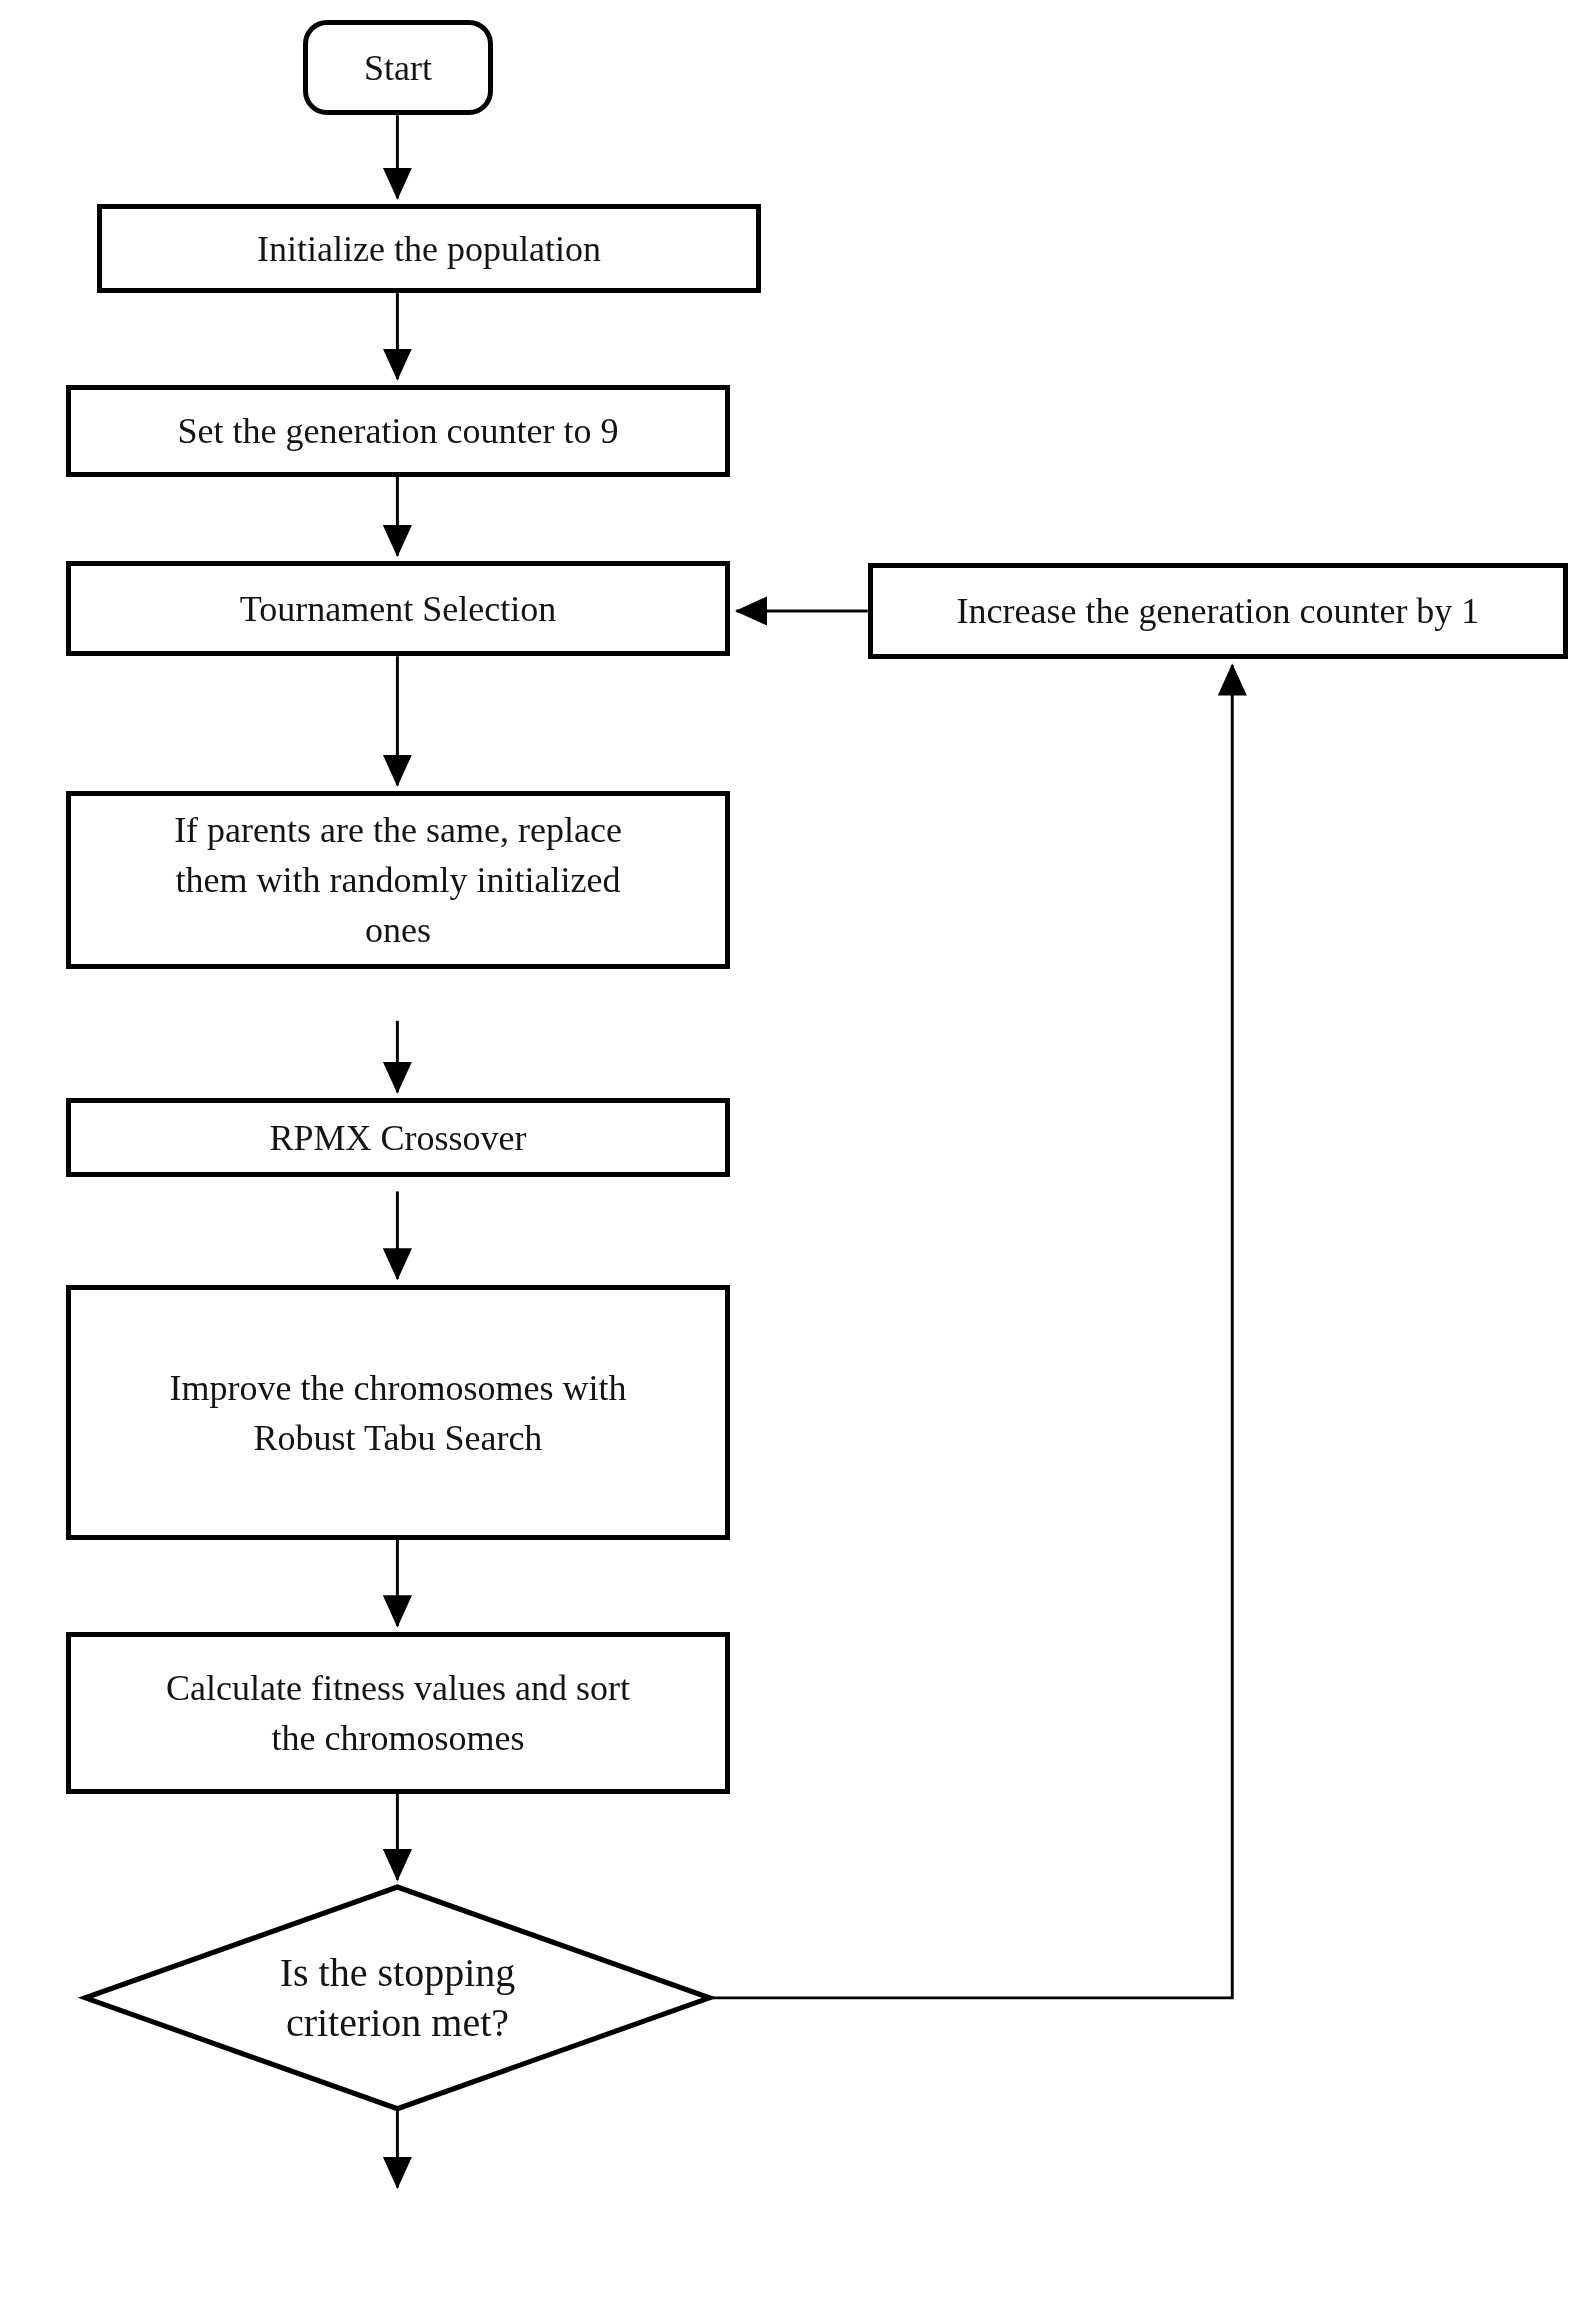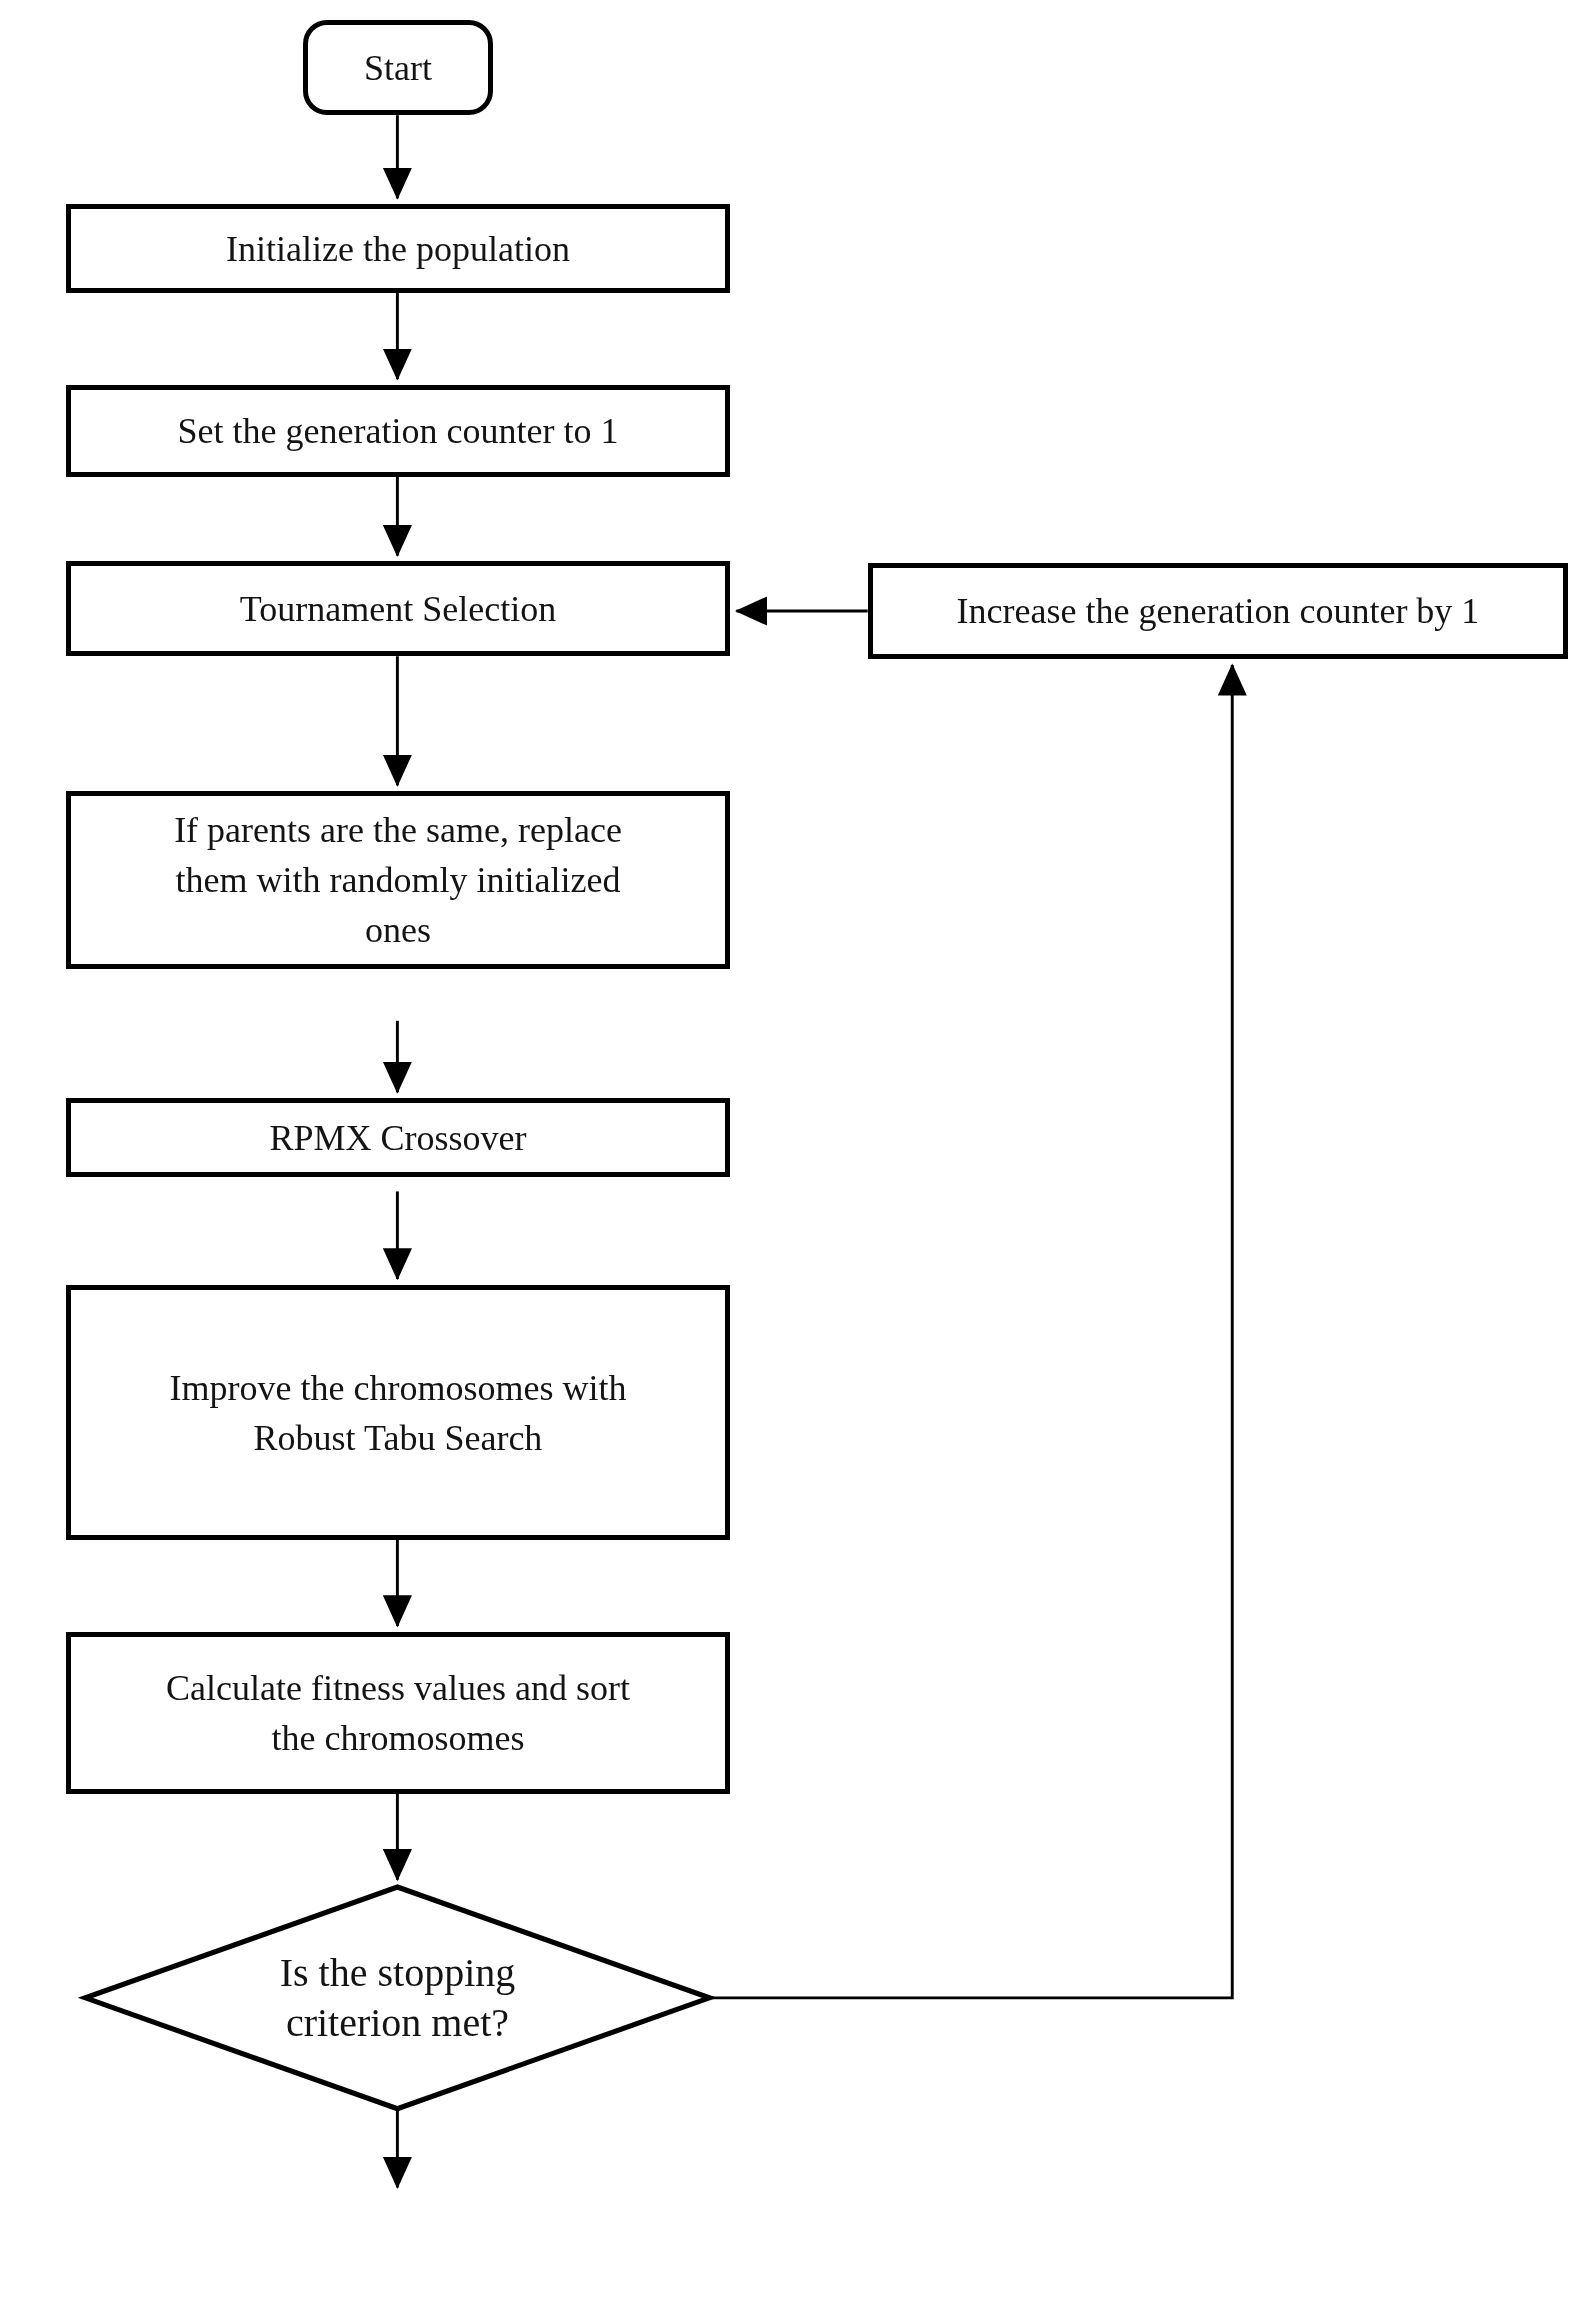--- a/index.html
+++ b/index.html
@@ -69,26 +69,26 @@
     <line x1="1190" y1="838" x2="1010" y2="838" stroke="#000" stroke-width="4" marker-end="url(#ah)"></line>
     <path d="M 973 2740 L 1690 2740 L 1690 912" fill="none" stroke="#000" stroke-width="4" marker-end="url(#ah)"></path>
 
     <polygon points="545,2588 973,2740 545,2892 117,2740" fill="#ffffff" stroke="#000000" stroke-width="7"></polygon>
   </svg>
 
   <div class="node terminator" style="left:303px; top:20.4px; width:190px; height:95px;">
     <span>Start</span>
   </div>
 
-  <div class="node process" style="top:204px; height:89px;">
+  <div class="node process" style="top:204px; height:89px;margin-left:31px;">
     <span>Initialize the population</span>
   </div>
 
   <div class="node process" style="top:385px; height:92px;">
-    <span>Set the generation counter to 1</span>
+    <span>Set the generation counter to 9</span>
   </div>
 
   <div class="node process" style="top:561px; height:95px;">
     <span>Tournament Selection</span>
   </div>
 
   <div class="node process" style="top:791px; height:178px;">
     <span>If parents are the same, replace
 them with randomly initialized
 ones</span>

